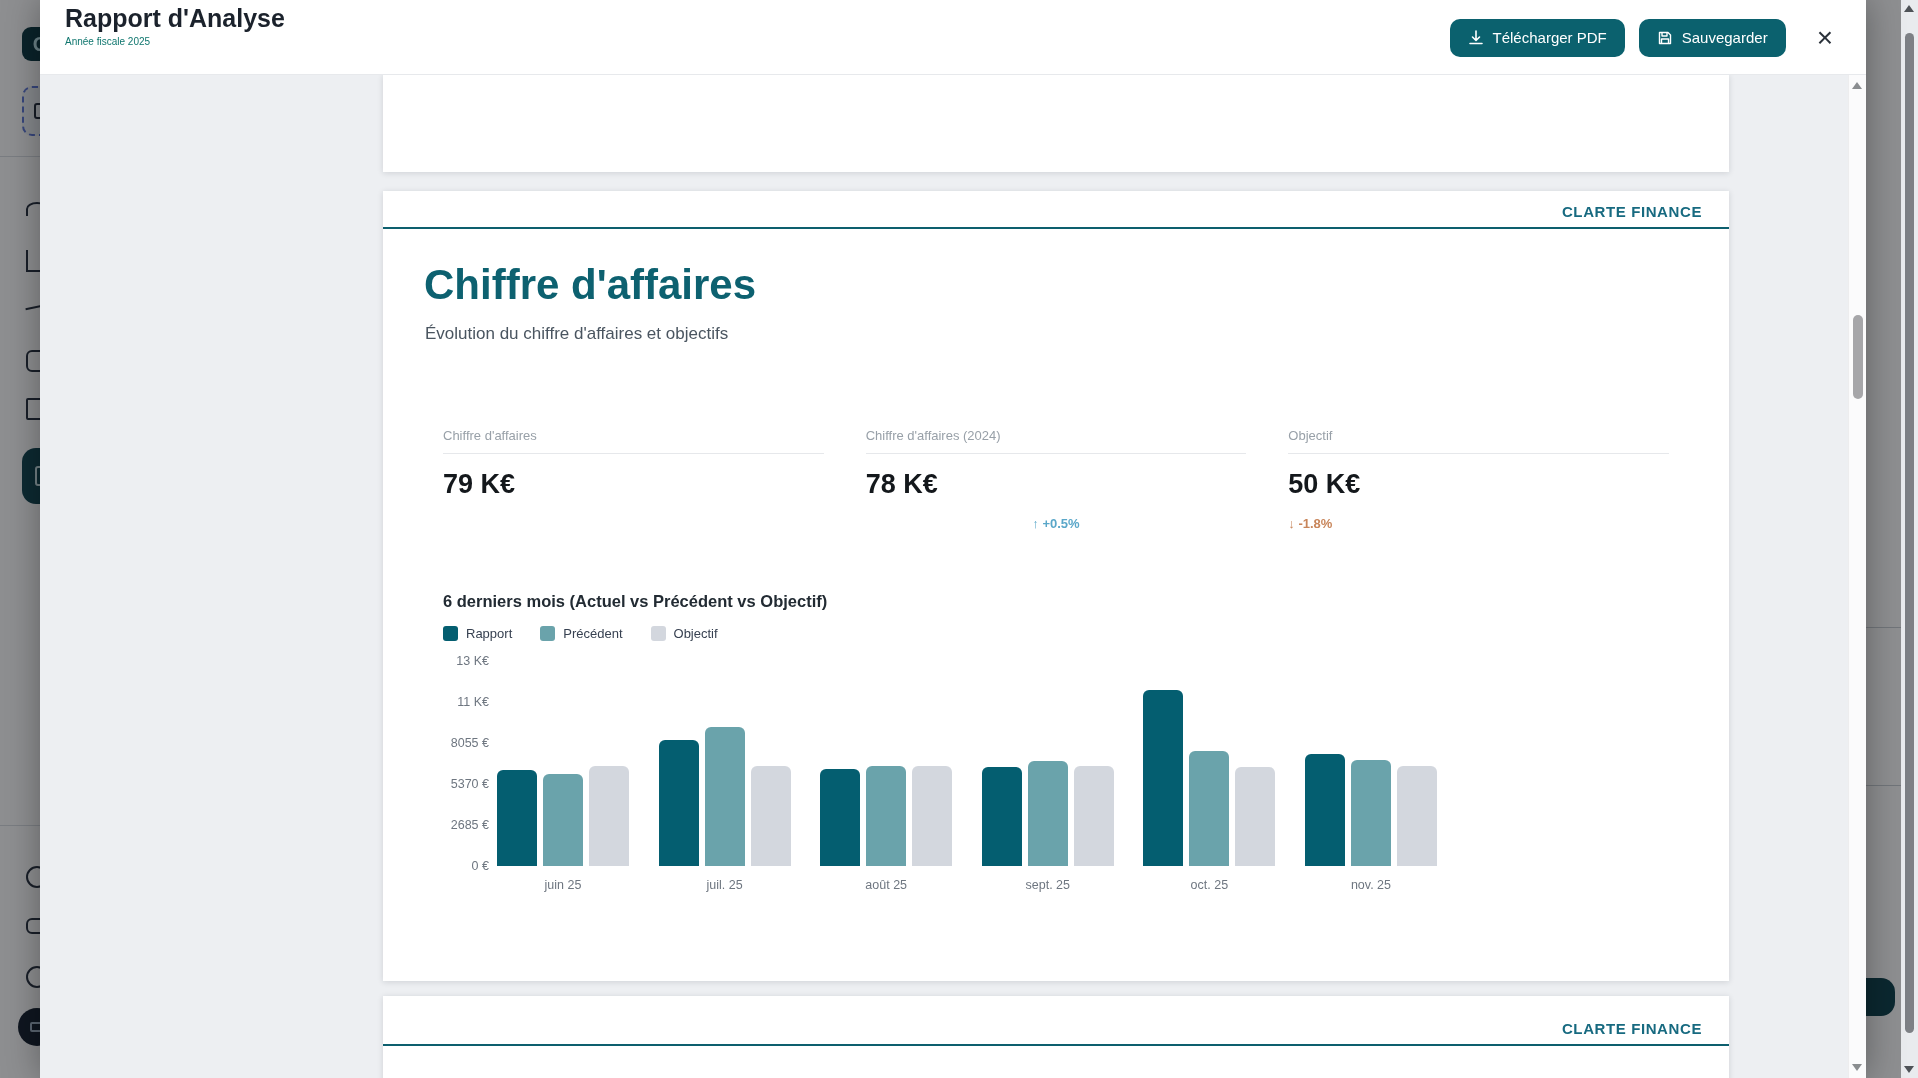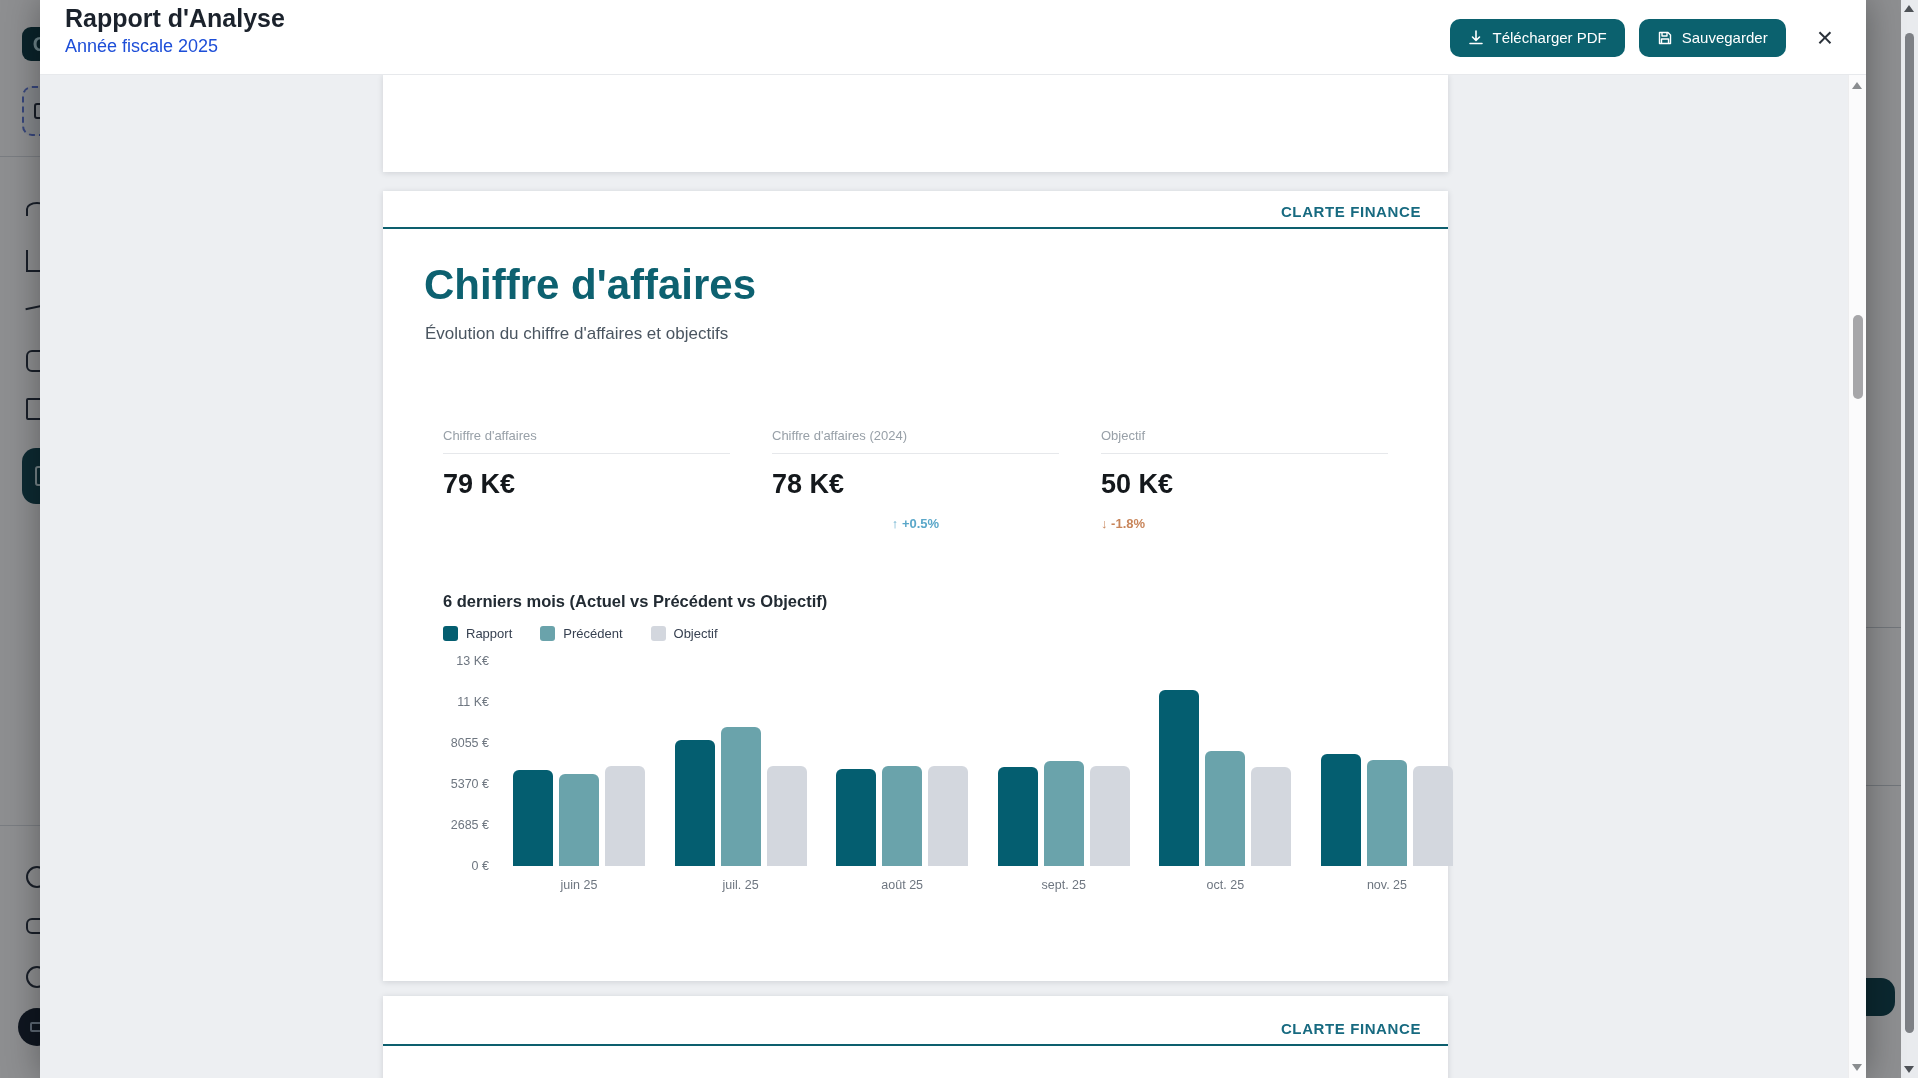--- a/index.html
+++ b/index.html
@@ -34,29 +34,29 @@
   
   .browser-scrollbar { position:absolute; right:0; top:0; width:17px; height:100%; background:#e9ebee; z-index:8; }
   .bs-thumb { position:absolute; left:4px; top:33px; width:9px; height:1000px; background:#7d8085; border-radius:5px; }
   .tri-up { width:0; height:0; border-left:5px solid transparent; border-right:5px solid transparent; border-bottom:7px solid #4e5257; position:absolute; left:3px; top:5px; }
   .tri-down { width:0; height:0; border-left:5px solid transparent; border-right:5px solid transparent; border-top:7px solid #4e5257; position:absolute; left:3px; bottom:5px; }
 
   
   .modal { position:absolute; left:40px; top:0; width:1826px; height:1078px; background:#fff; z-index:10; box-shadow:0 0 34px rgba(0,0,0,0.35); }
   .m-header { position:relative; height:75px; background:#fff; border-bottom:1px solid #e7e9ec; padding:4px 0 0 25px; }
   .m-title { font-size:25px; font-weight:bold; color:#1b222c; }
-  .m-subtitle { font-size:18px; color:#1d4ed8; margin-top:3px; }
+  .m-subtitle { font-size:10px; color:#0f766e; margin-top:3px; }
   .m-actions { position:absolute; right:33px; top:0; height:75px; display:flex; align-items:center; gap:14px; }
   .btn { display:flex; align-items:center; gap:9px; height:38px; padding:0 18px; background:#0b616e; color:#fff; border:none; border-radius:10px; font-size:15px; font-family:inherit; cursor:pointer; }
   .btn svg { display:block; }
   .close-x { margin-left:17px; font-size:28px; color:#2b323b; line-height:1; cursor:pointer; background:none; border:none; font-family:inherit; }
 
   
   .m-body { position:absolute; top:75px; left:0; right:18px; bottom:0; background:#edeff2; overflow:hidden; }
-  .page { position:absolute; left:343px; width:1065px; background:#fff; box-shadow:0 1px 6px rgba(20,30,40,0.14); }
+  .page { position:absolute; left:343px; width:1346px; background:#fff; box-shadow:0 1px 6px rgba(20,30,40,0.14); }
   .page-1 { top:0; height:97px; }
   .page-2 { top:116px; height:790px; }
   .page-3 { top:921px; height:200px; }
   .page-brand { display:flex; justify-content:flex-end; align-items:flex-end; height:38px; padding:0 27px 7px 0; border-bottom:2px solid #0d5f6e; color:#176a80; font-weight:bold; font-size:15px; letter-spacing:0.6px; }
   .page-3 .page-brand { height:50px; }
 
   .report-title { margin:32px 0 0 41px; font-size:42px; font-weight:bold; color:#0d6170; }
   .report-sub { margin:15px 0 0 42px; font-size:17px; color:#4a5560; }
 
   .stats { display:grid; grid-template-columns:repeat(3,1fr); gap:42px; margin:84px 60px 0 60px; }
@@ -65,21 +65,21 @@
   .stat-delta { font-size:13px; margin-top:16px; font-weight:bold; }
 
   .section-title { margin:61px 60px 0 60px; font-size:16.5px; font-weight:bold; color:#222b33; }
   .legend { display:flex; gap:28px; margin:15px 60px 0 60px; }
   .legend-item { display:flex; align-items:center; gap:8px; font-size:13px; color:#374151; }
   .legend-swatch { width:15px; height:15px; border-radius:3px; }
 
   .chart { position:relative; margin:20px 58px 0 60px; height:254px; }
   .yaxis { position:absolute; left:0; top:0; width:46px; height:205px; }
   .ytick { position:absolute; right:0; font-size:12.5px; color:#6e7680; white-space:nowrap; }
-  .plot { position:absolute; left:70px; top:0; width:940px; height:205px; display:flex; justify-content:space-between; align-items:flex-start; }
+  .plot { position:absolute; left:54px; top:0; width:940px; height:205px; display:flex; justify-content:space-between; align-items:flex-start; }
   .bar-group { width:132px; display:flex; align-items:flex-end; gap:6px; position:relative; height:205px; }
   .bar { width:40px; border-radius:6px 6px 0 0; }
   .bar-label { position:absolute; top:217px; width:100%; text-align:center; font-size:12.5px; color:#6e7680; }
 
   
   .m-scroll { position:absolute; top:75px; right:0; width:18px; bottom:0; background:#fbfbfc; border-left:1px solid #ededee; }
   .ms-thumb { position:absolute; left:4px; top:240px; width:10px; height:84px; background:#a6a6a9; border-radius:5px; }
   .ms-up { width:0; height:0; border-left:5px solid transparent; border-right:5px solid transparent; border-bottom:7px solid #8a8d90; position:absolute; left:3px; top:7px; }
   .ms-down { width:0; height:0; border-left:5px solid transparent; border-right:5px solid transparent; border-top:7px solid #8a8d90; position:absolute; left:3px; bottom:7px; }
 </style>

